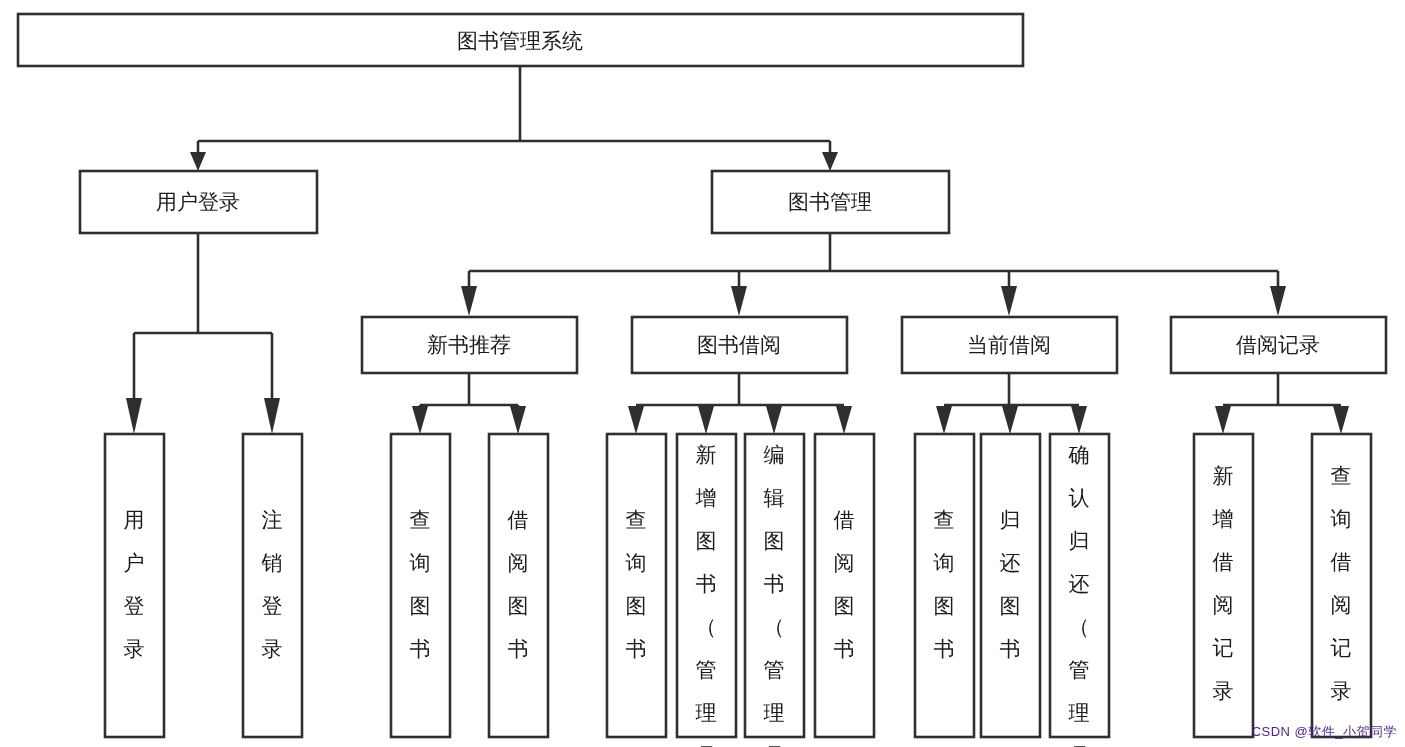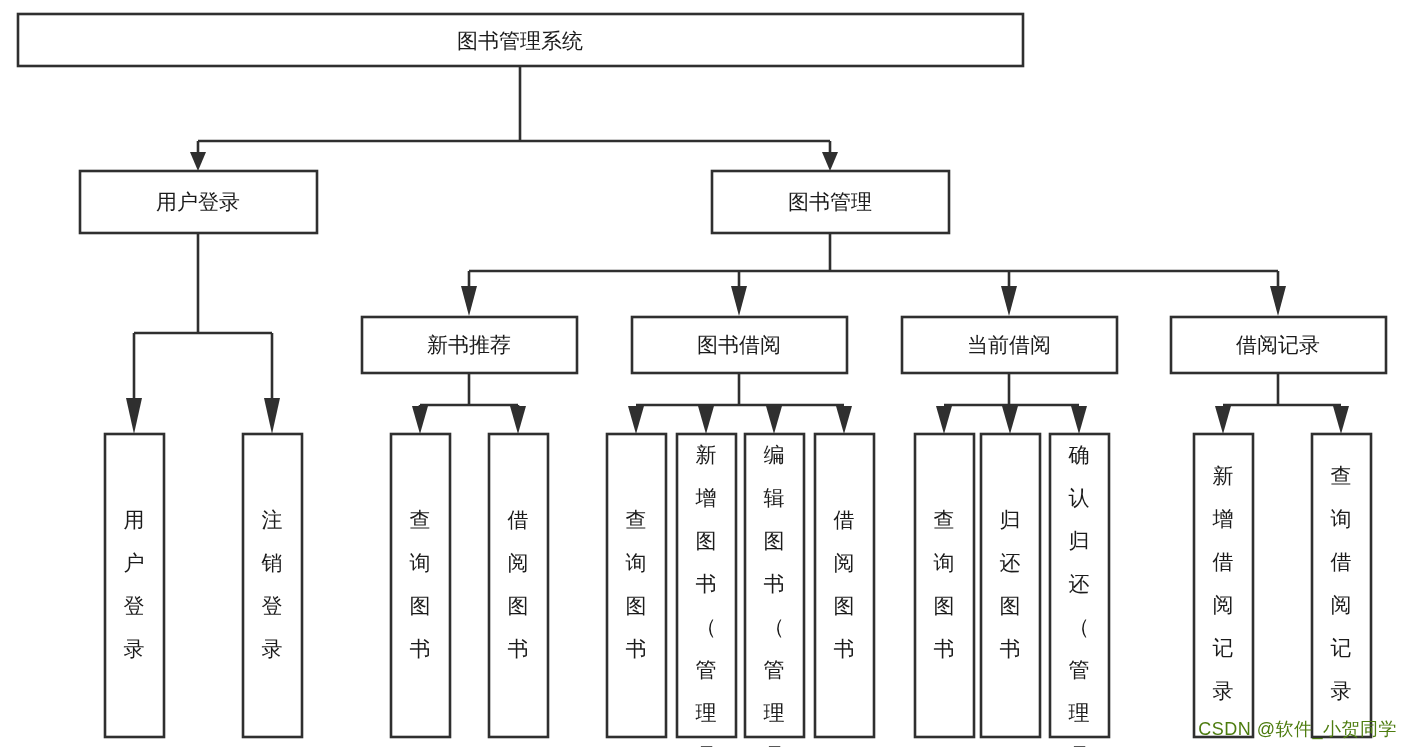--- a/index.html
+++ b/index.html
@@ -58,22 +58,22 @@
     text-anchor: middle;
   }
   .vert-char {
     dominant-baseline: middle;
   }
   .watermark-text {
     position: absolute;
     right: 8px;
     bottom: 6px;
     font-family: "Liberation Sans", "DejaVu Sans", sans-serif;
-    font-size: 18px;
-    color: #4d7c0f;
+    font-size: 13px;
+    color: #4c1d95;
     letter-spacing: 0.5px;
     white-space: nowrap;
     pointer-events: none;
   }
 </style>
 </head>
 <body>
 
 <div id="diagram-root">
 

